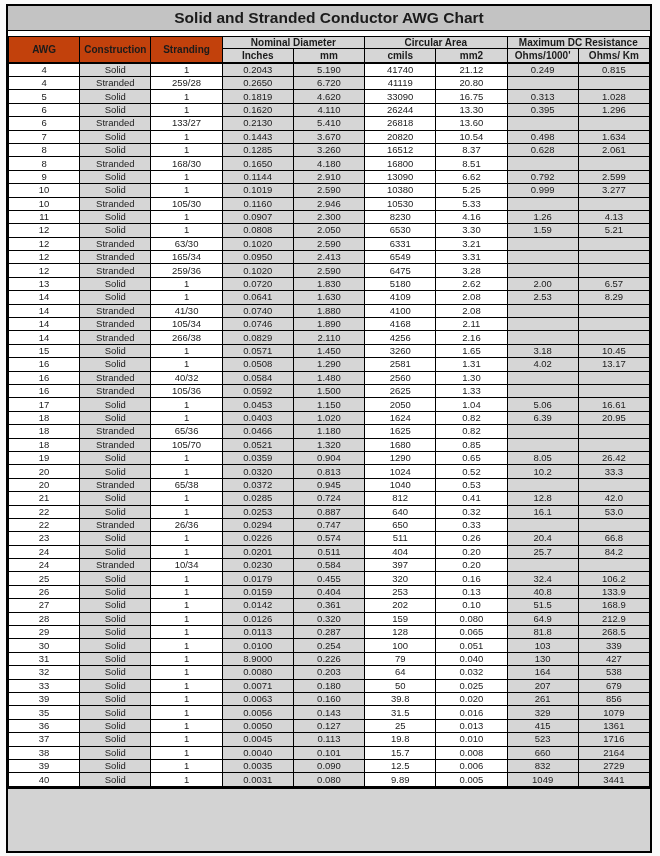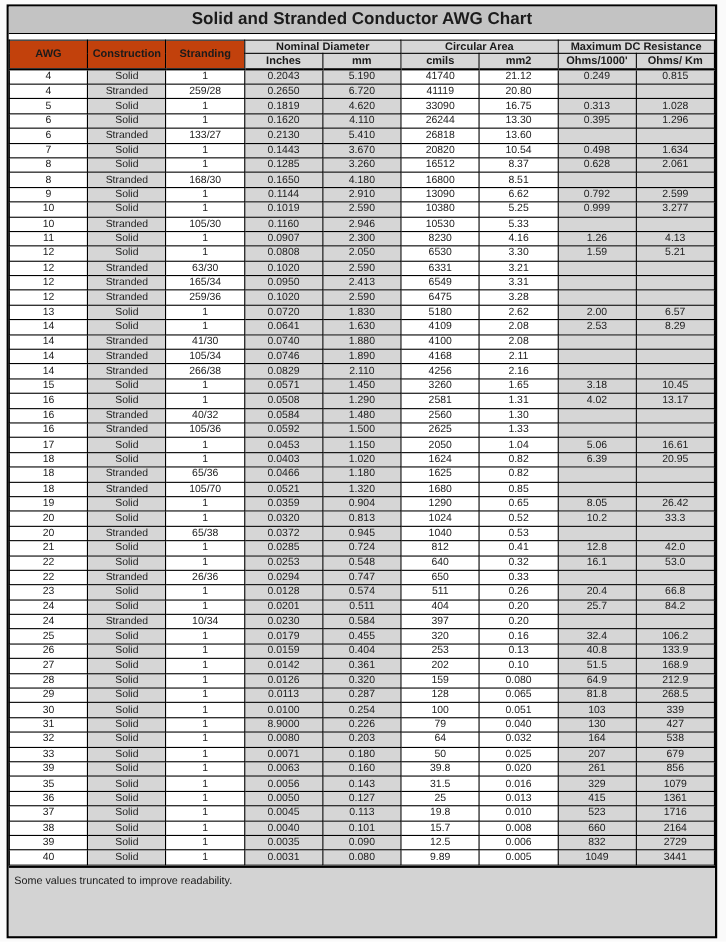--- a/index.html
+++ b/index.html
@@ -434,42 +434,42 @@
             <td>812</td>
             <td>0.41</td>
             <td>12.8</td>
             <td>42.0</td>
           </tr>
           <tr>
             <td>22</td>
             <td>Solid</td>
             <td>1</td>
             <td>0.0253</td>
-            <td>0.548</td>
+            <td>0.887</td>
             <td>640</td>
             <td>0.32</td>
             <td>16.1</td>
             <td>53.0</td>
           </tr>
           <tr>
             <td>22</td>
             <td>Stranded</td>
             <td>26/36</td>
             <td>0.0294</td>
             <td>0.747</td>
             <td>650</td>
             <td>0.33</td>
             <td></td>
             <td></td>
           </tr>
           <tr>
             <td>23</td>
             <td>Solid</td>
             <td>1</td>
-            <td>0.0128</td>
+            <td>0.0226</td>
             <td>0.574</td>
             <td>511</td>
             <td>0.26</td>
             <td>20.4</td>
             <td>66.8</td>
           </tr>
           <tr>
             <td>24</td>
             <td>Solid</td>
             <td>1</td>
@@ -663,16 +663,15 @@
             <td>0.0031</td>
             <td>0.080</td>
             <td>9.89</td>
             <td>0.005</td>
             <td>1049</td>
             <td>3441</td>
           </tr>
         </tbody>
     </table>
     <div class="notes">
-      <p>Some values truncated to improve readability.</p>
     </div>
   </div>
 </div>
 
 </body></html>

